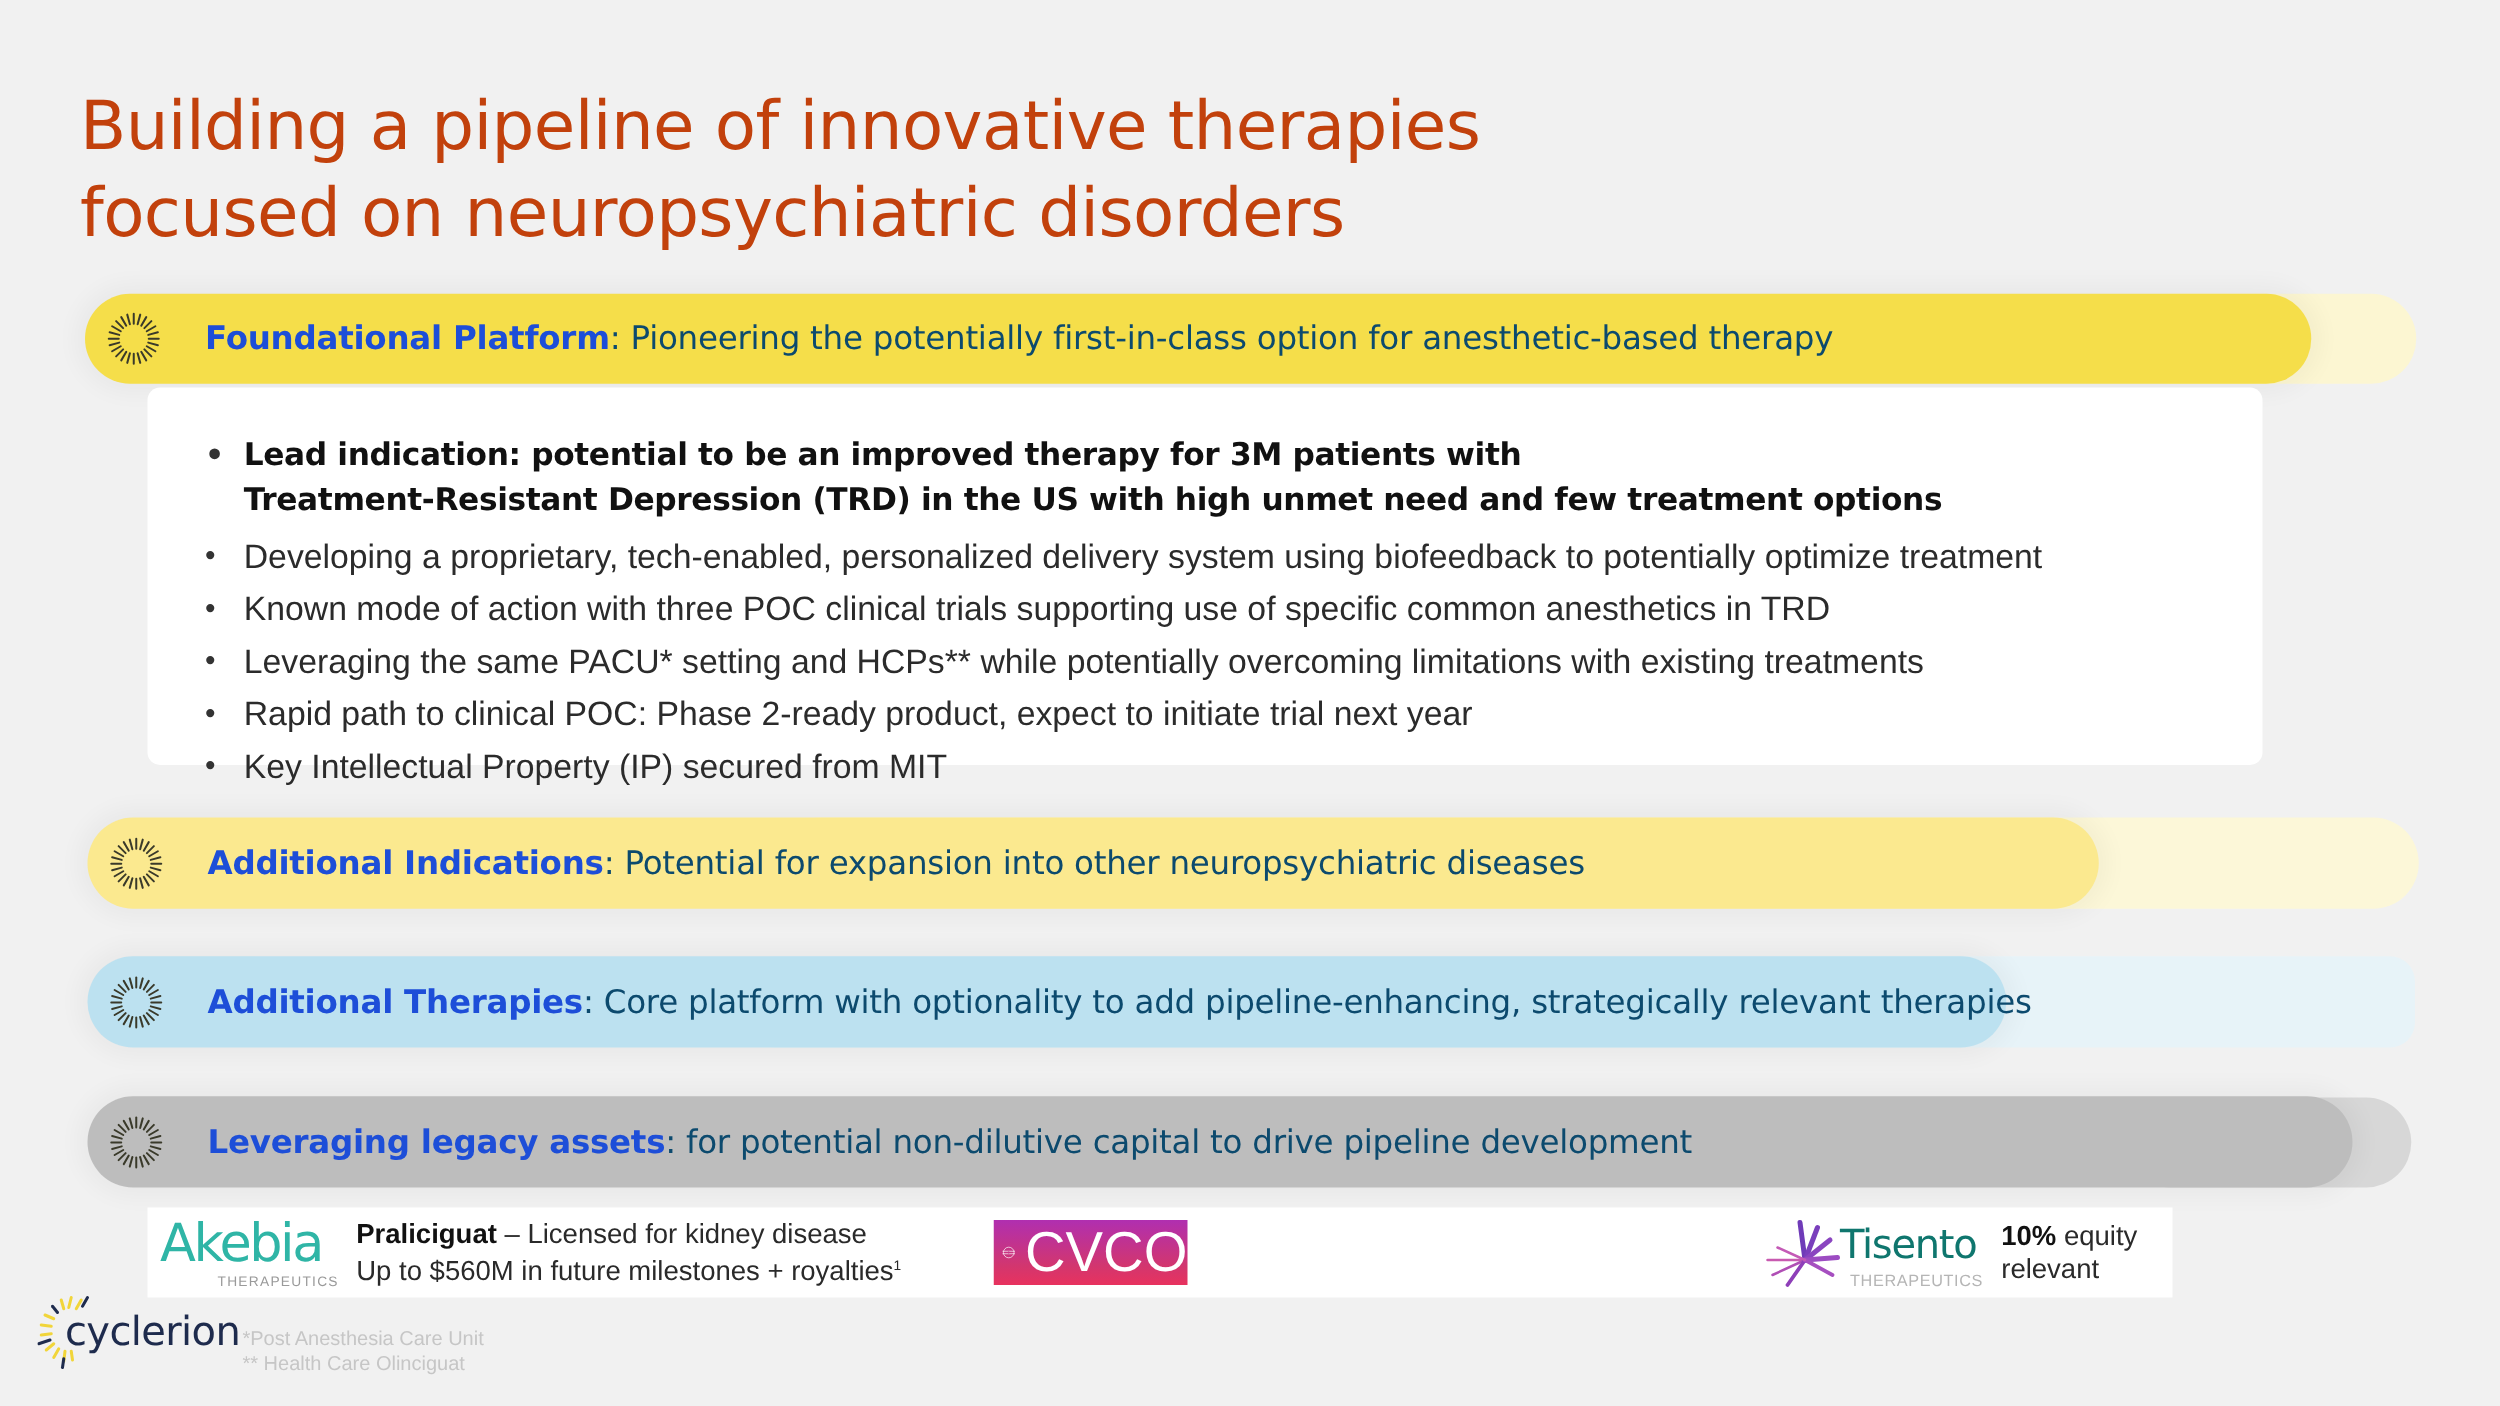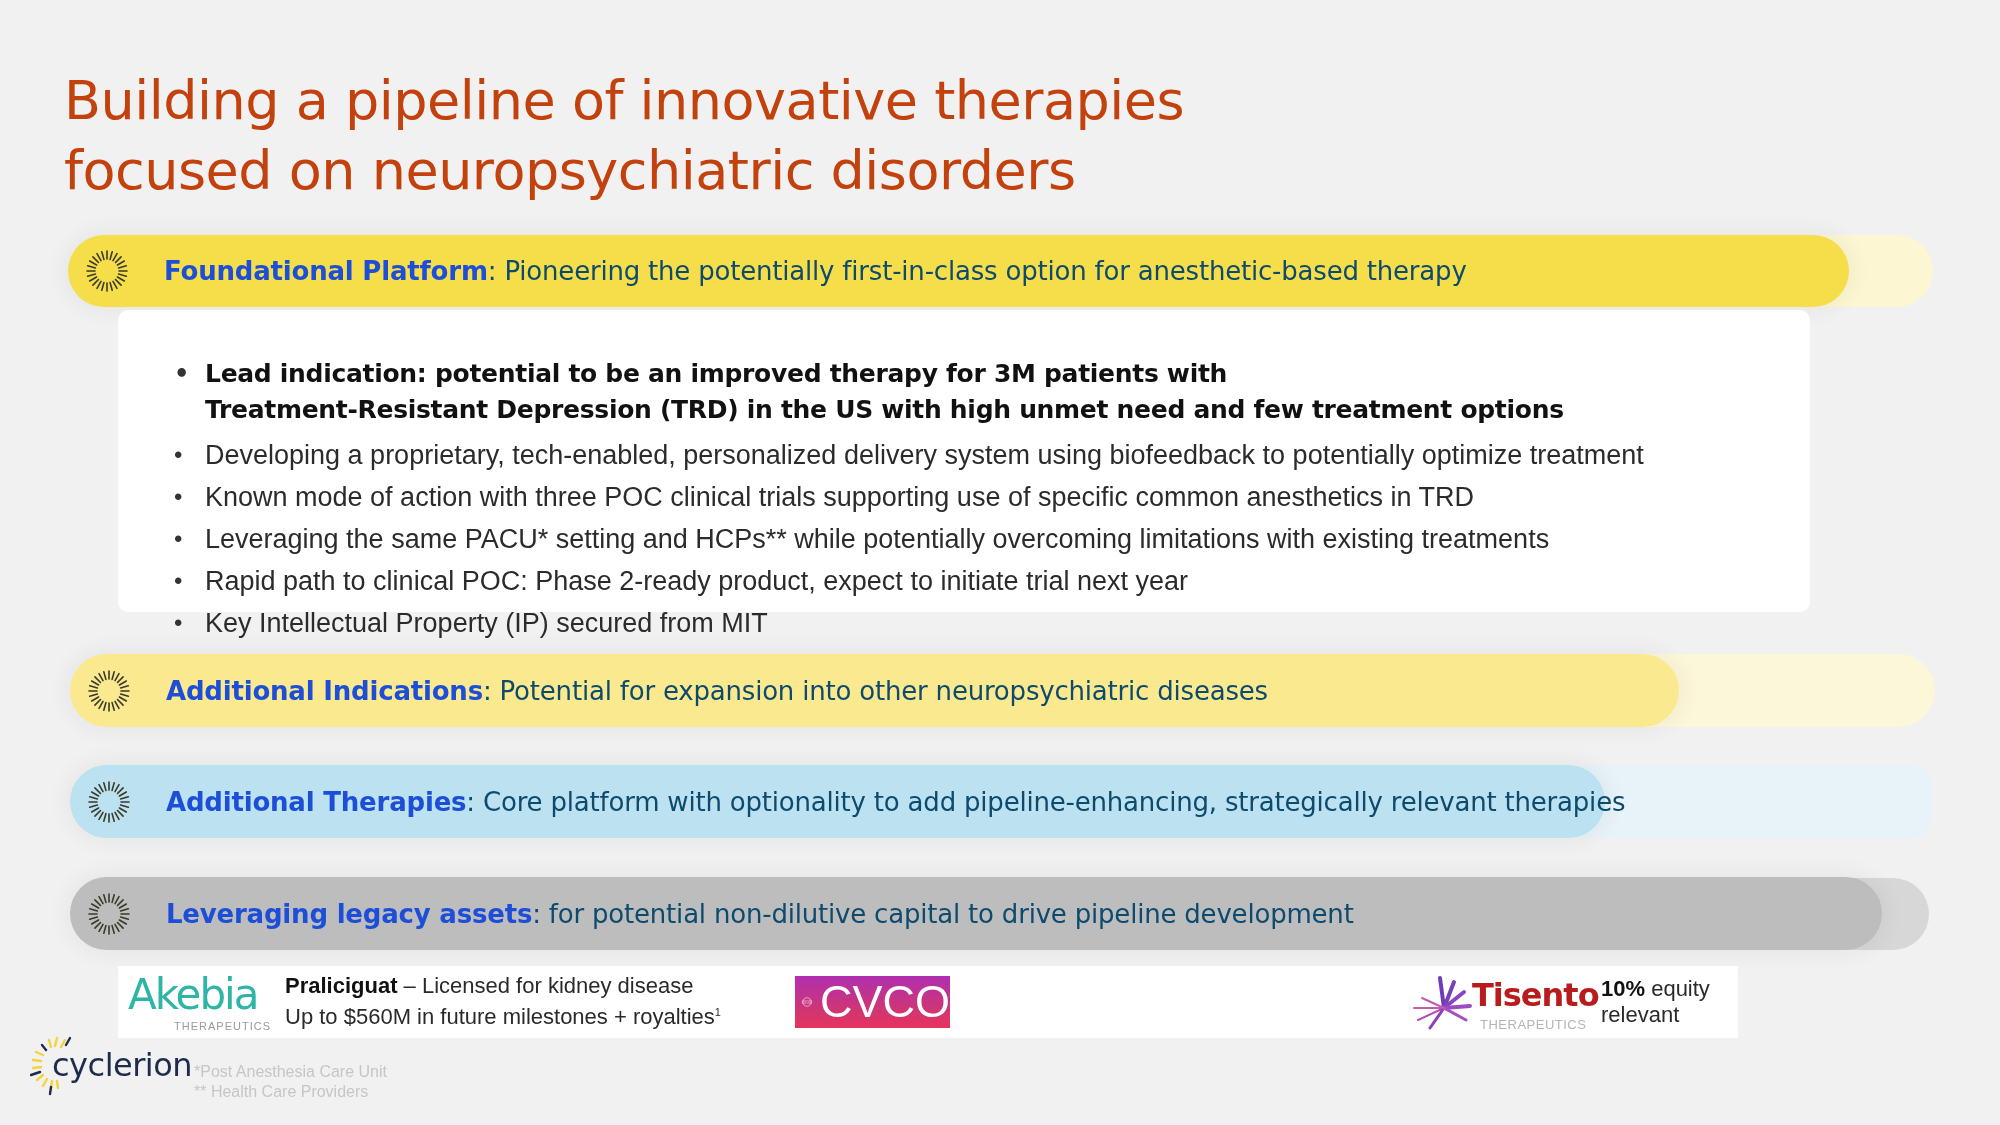--- a/index.html
+++ b/index.html
@@ -27,21 +27,21 @@
       font-family:"DejaVu Sans", sans-serif; font-size:26px; color:#222;
       letter-spacing:-0.2px;
     }
     .bar .label b { font-weight:bold; color:#1d4ed8; }
     .bar .label .desc { font-weight:normal; color:#0c4a6e; }
 
     .card {
       position:absolute; left:118px; top:310px; width:1692px; height:302px;
       background:#ffffff; border-radius:10px;
     }
-    .card ul { list-style:none; margin:16px; padding:30px 0 0 0; }
+    .card ul { list-style:none; margin:6px; padding:30px 0 0 0; }
     .card li {
       position:relative; padding-left:71px; font-size:27px; line-height:42px;
       color:#2b2b2b; white-space:nowrap;
     }
     .card li::before {
       content:"\2022"; position:absolute; left:40px; top:0; color:#333; font-size:24px;
     }
     .card li.lead { font-weight:bold; color:#111; line-height:36px; margin-bottom:6px; font-family:"DejaVu Sans", sans-serif; font-size:25px; letter-spacing:-0.3px;}
     .card li.lead span { display:block; }
 
@@ -63,22 +63,22 @@
     .ptext sup { font-size:11px; }
 
     .cvco-logo {
       width:155px; height:52px; display:flex; align-items:center; justify-content:flex-start;
       background:linear-gradient(180deg,#b02fb0 0%, #d2366f 70%, #e8325e 100%);
     }
     .cvco-logo .word { color:#fff; font-size:45px; font-family:"Liberation Sans", sans-serif; margin-left:6px; letter-spacing:0px;}
 
     .tisento-logo { position:relative; width:185px; height:60px; }
     .tisento-logo .name {
-      position:absolute; left:62px; top:4px; font-family:"DejaVu Sans", sans-serif; font-weight:bold;
-      font-size:32px; color:#b91c1c; letter-spacing:-1px;
+      position:absolute; left:62px; top:4px; font-family:"DejaVu Sans", sans-serif; font-weight:normal;
+      font-size:32px; color:#0f766e; letter-spacing:-1px;
     }
     .tisento-logo .sub { position:absolute; left:70px; bottom:0; font-size:13px; color:#b5b5b5; letter-spacing:0.5px; }
 
     .footer-logo { position:absolute; left:30px; top:1036px; width:140px; height:60px; }
     .footer-logo .word {
       position:absolute; left:22px; top:10px; font-family:"DejaVu Sans", sans-serif; font-size:32px;
       color:#1e2b4d; letter-spacing:-0.5px;
     }
     .footnotes {
       position:absolute; left:194px; top:1062px; font-size:16px; line-height:20px; color:#c6c6c6;
@@ -246,14 +246,14 @@
       <line x1="13" y1="50" x2="17" y2="43" stroke="#f1d53a"></line>
       <line x1="21" y1="53" x2="22" y2="45" stroke="#f1d53a"></line>
       <line x1="28" y1="52" x2="27" y2="45" stroke="#f1d53a"></line>
       <line x1="20" y1="58" x2="21" y2="51" stroke="#1e2b4d"></line>
     </g>
   </svg>
   <span class="word">cyclerion</span>
 </div>
 <div class="footnotes">
   <div>*Post Anesthesia Care Unit</div>
-  <div>** Health Care Providers</div>
+  <div>** Health Care Olinciguat</div>
 </div>
 
 </body></html>

